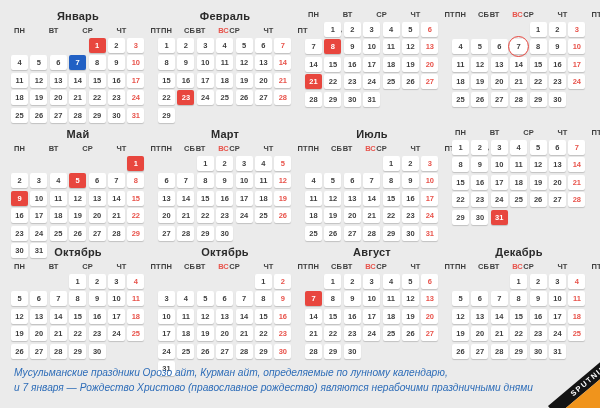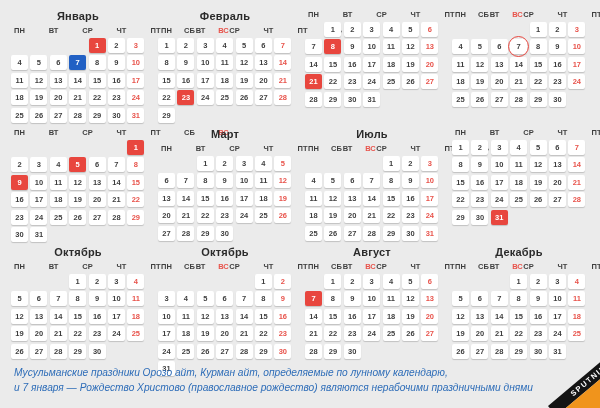--- a/index.html
+++ b/index.html
@@ -251,20 +251,21 @@
           <div class="cell sun">24</div>
           <div class="cell">25</div>
           <div class="cell">26</div>
           <div class="cell">27</div>
           <div class="cell">28</div>
           <div class="cell">29</div>
           <div class="cell">30</div>
         </div>
       </div>
       <div class="month">
+        <div class="month-title">Май</div>
         <div class="weekday-row">
           <span>ПН</span>
           <span>ВТ</span>
           <span>СР</span>
           <span>ЧТ</span>
           <span>ПТ</span>
           <span>СБ</span>
           <span class="sun">ВС</span>
         </div>
         <div class="day-grid">

